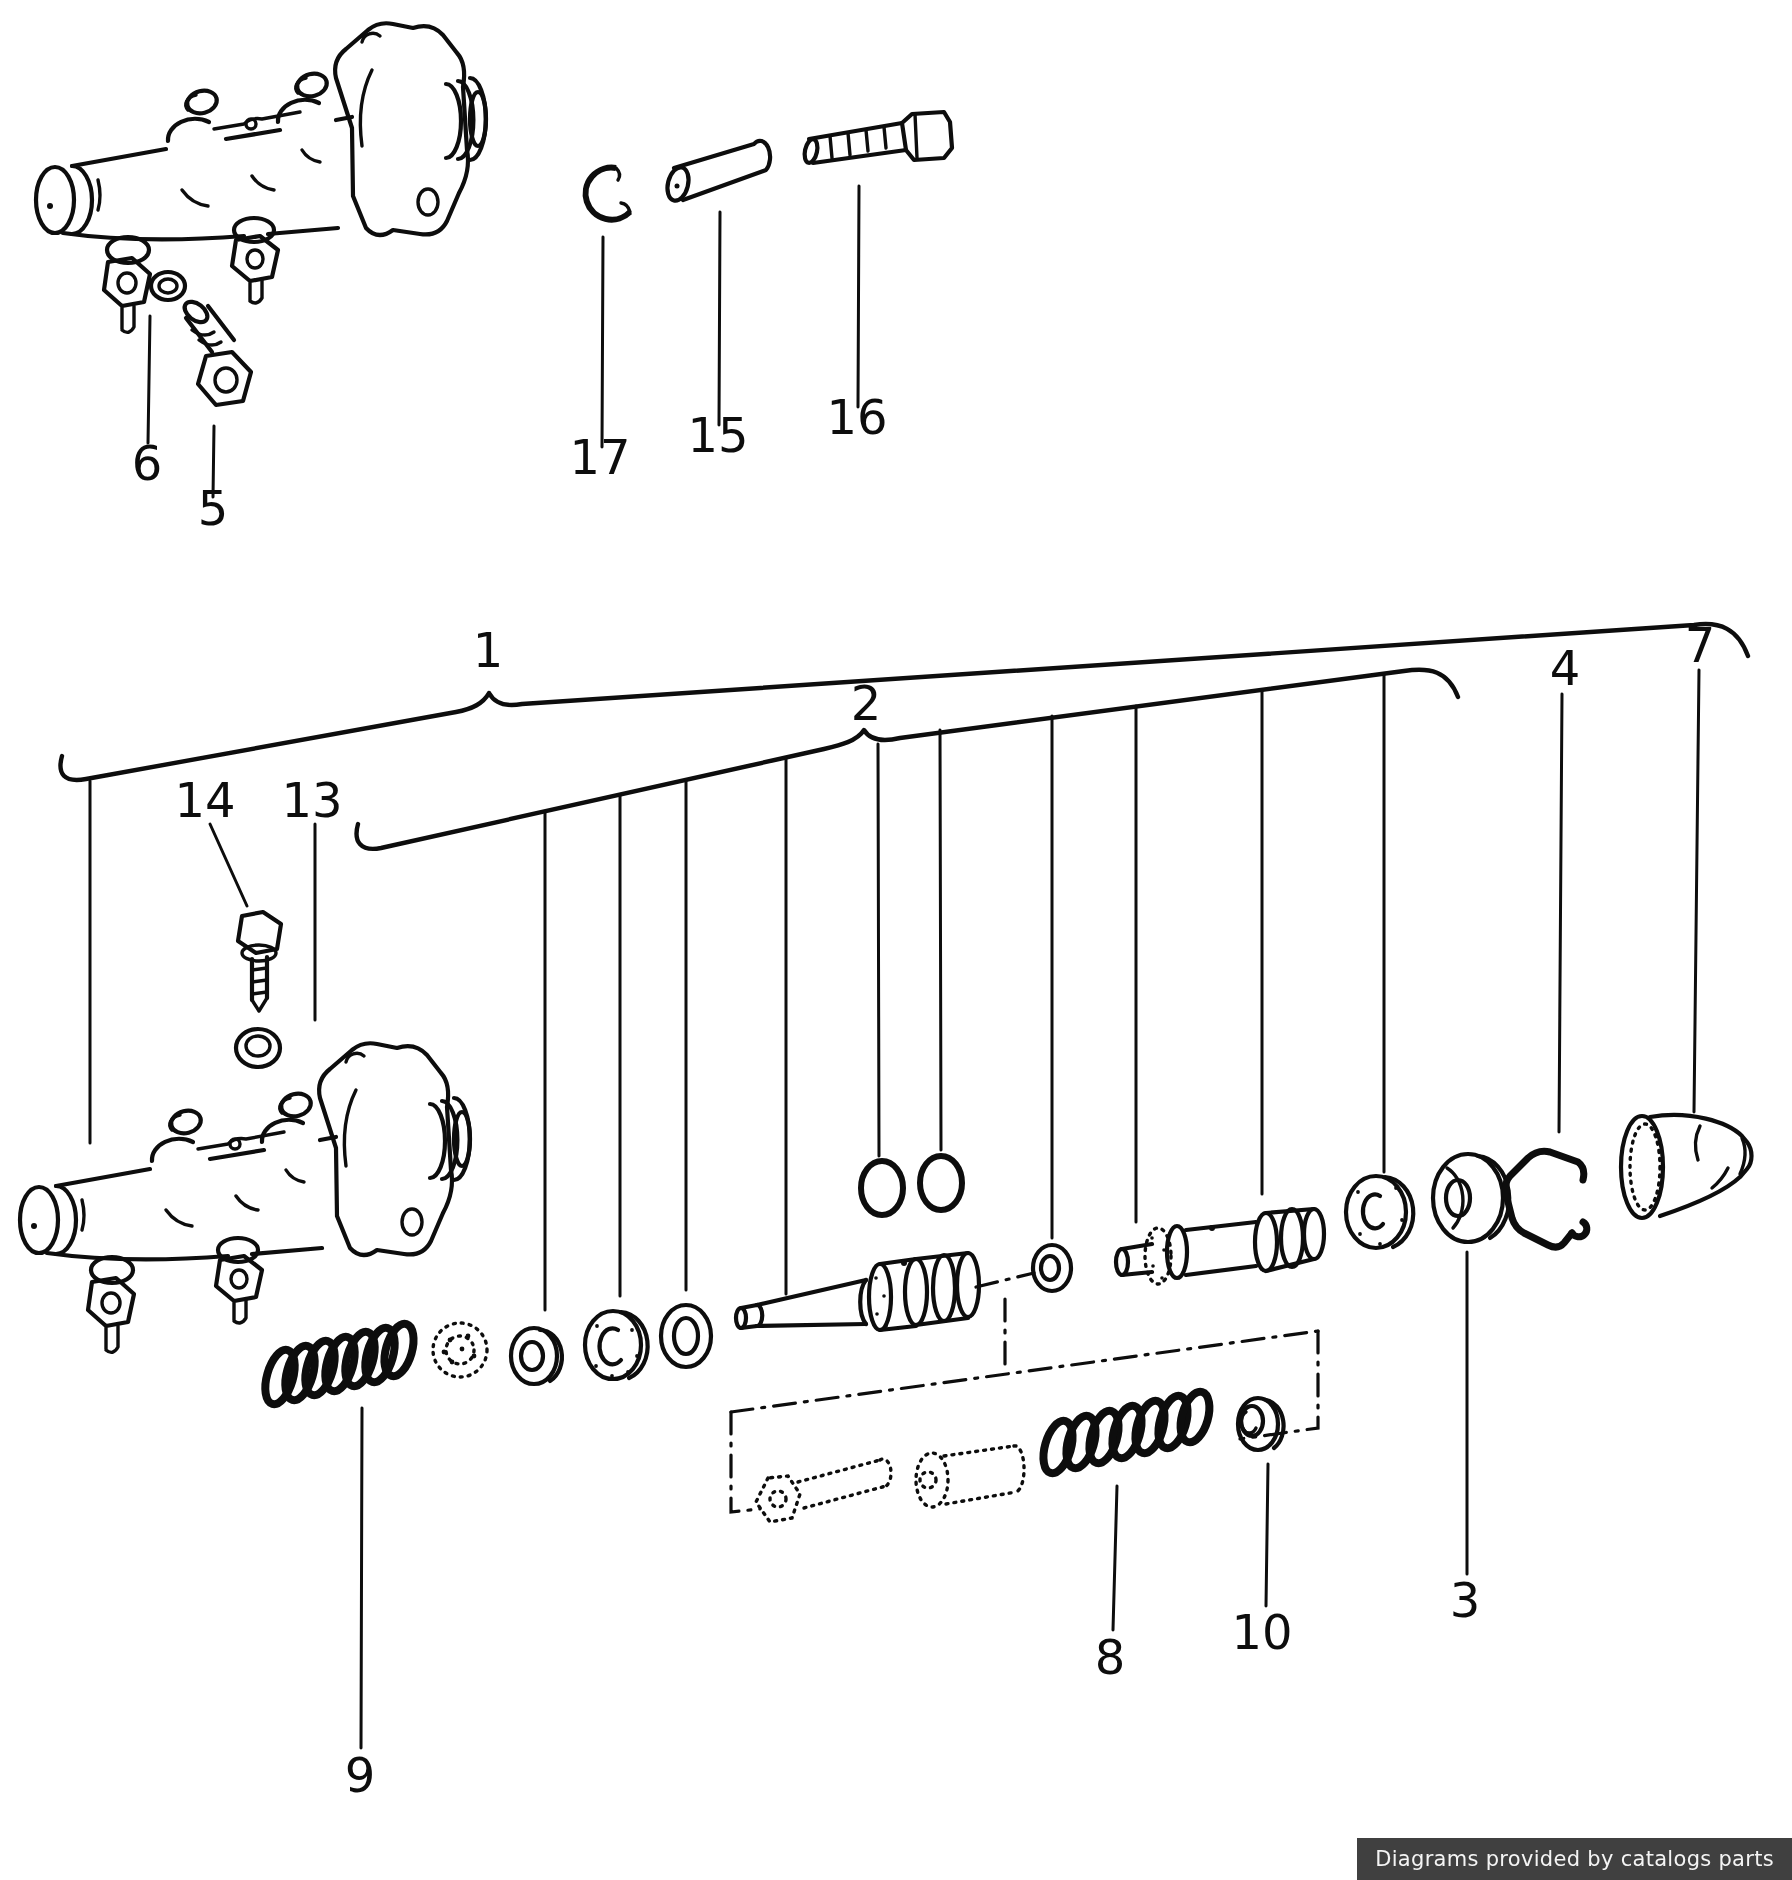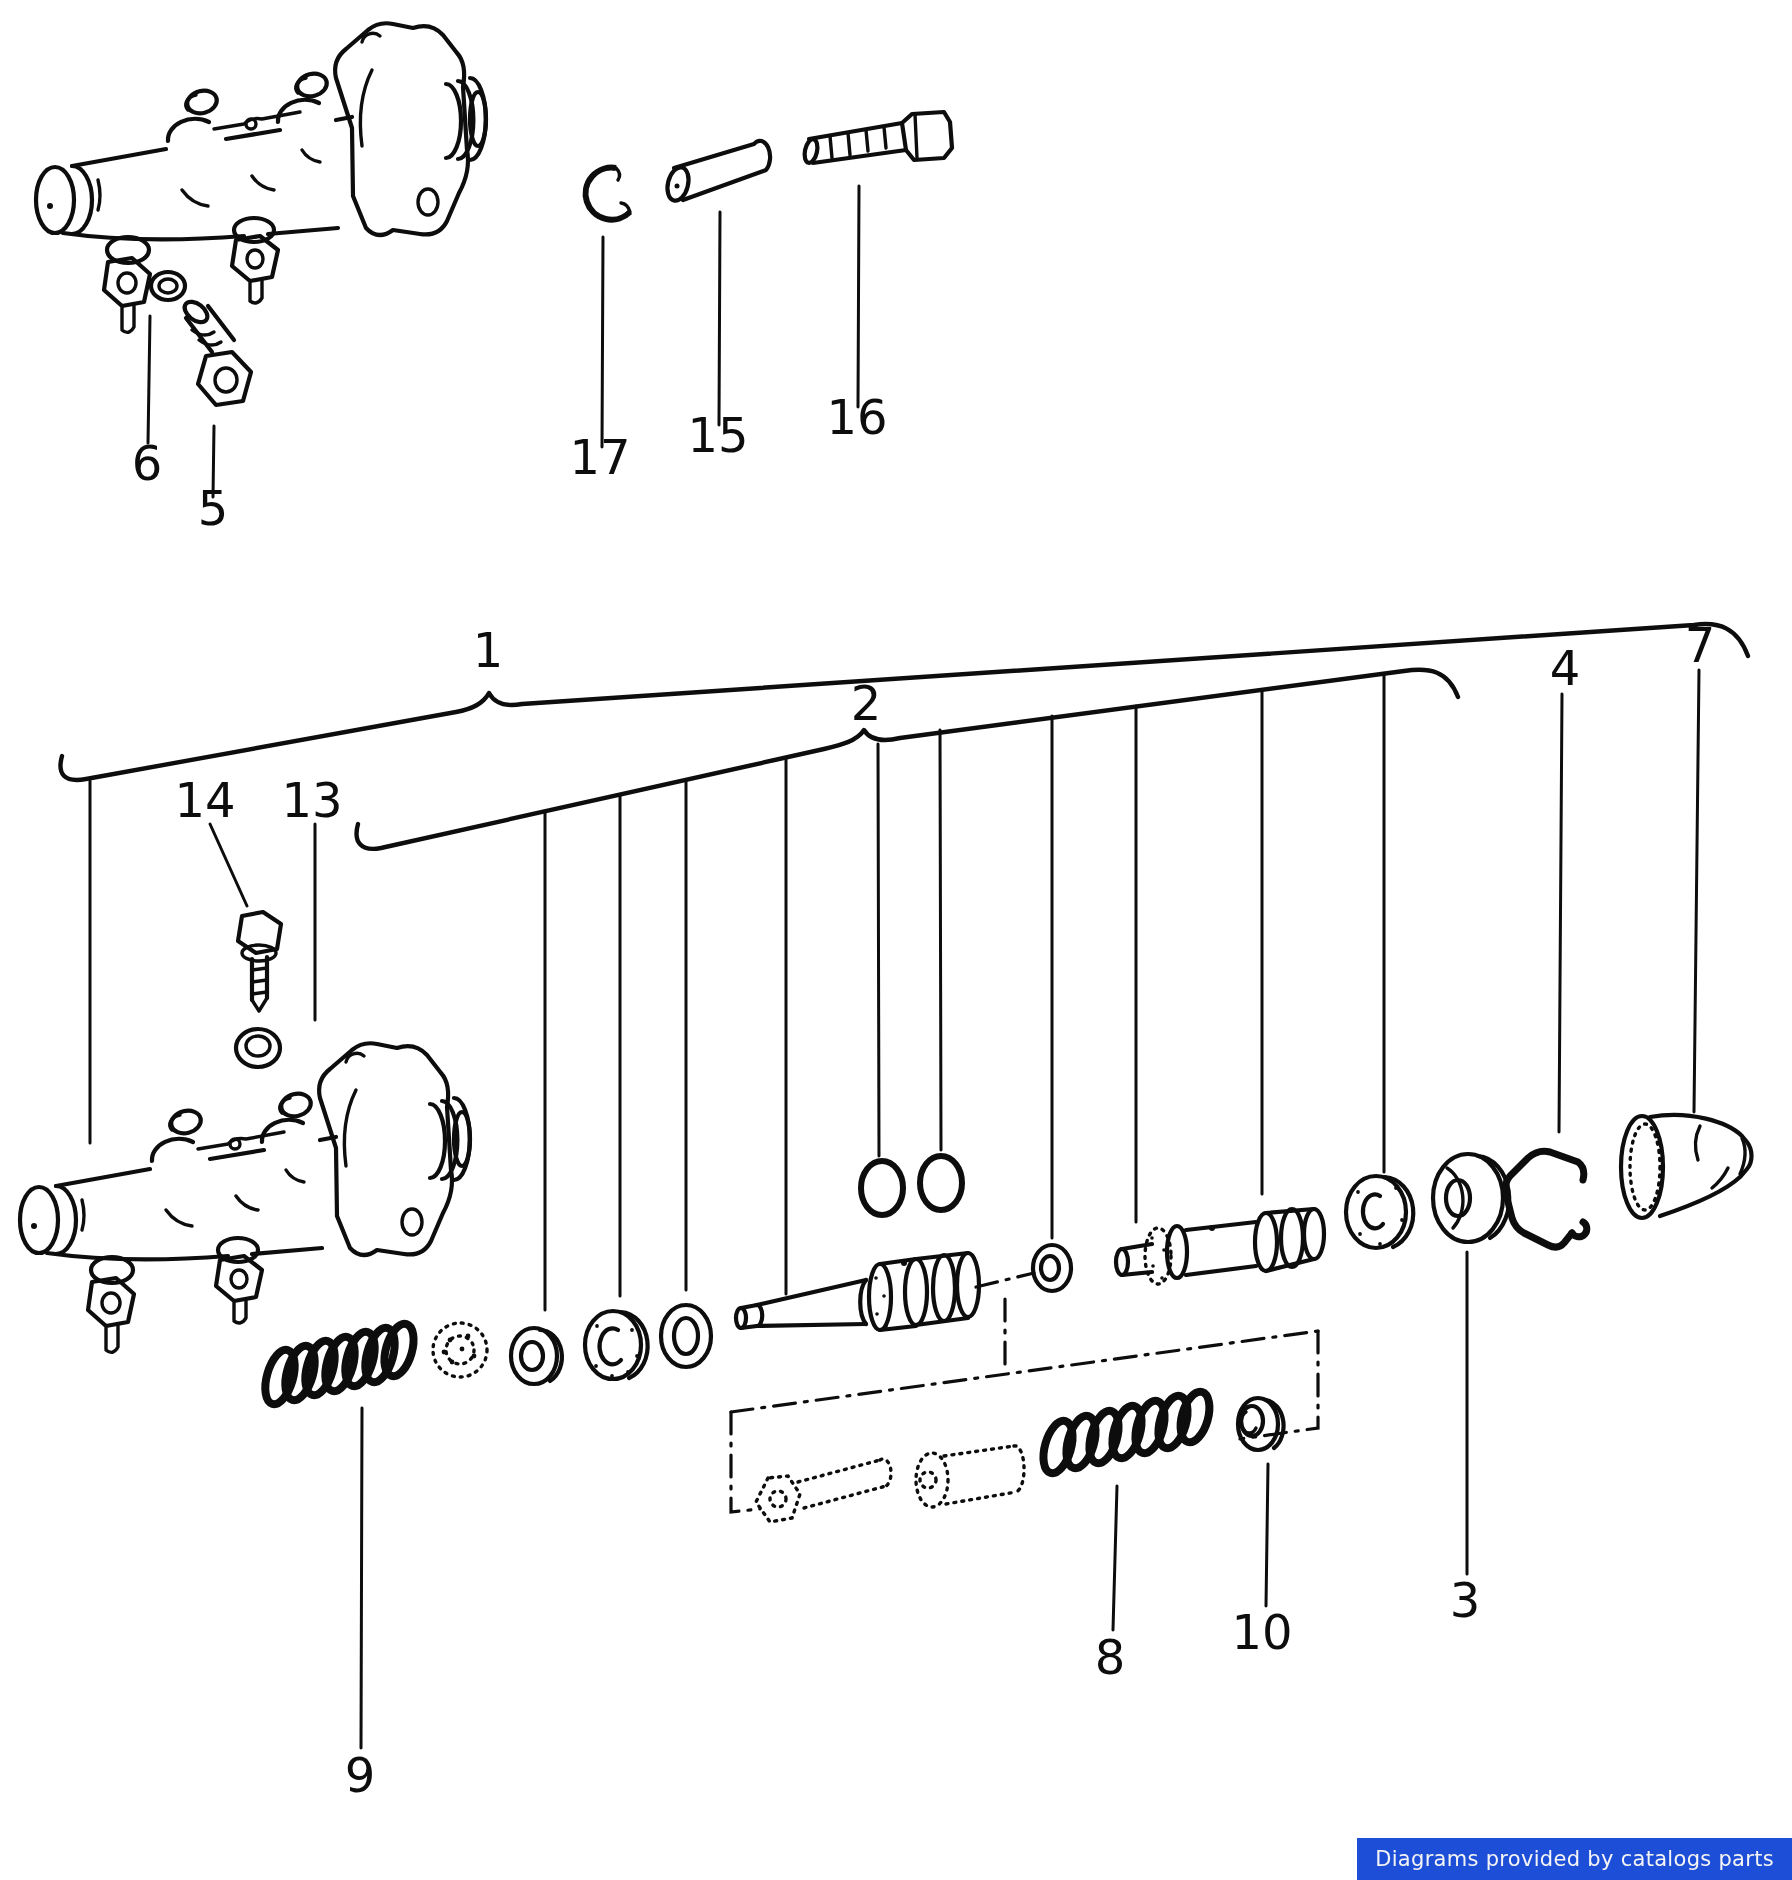--- a/index.html
+++ b/index.html
@@ -339,16 +339,16 @@
         <text x="360" y="1792" class="callout">9</text>
         <text x="1262" y="1649" class="callout">10</text>
         <text x="312" y="817" class="callout">13</text>
         <text x="205" y="817" class="callout">14</text>
         <text x="718" y="452" class="callout">15</text>
         <text x="857" y="434" class="callout">16</text>
         <text x="600" y="474" class="callout">17</text>
       </g>
 </svg>
 
-<div class="watermark" style="background: #1d4ed8; color: rgb(244, 244, 244);">
+<div class="watermark" style="background: #404040; color: rgb(244, 244, 244);">
   <span>Diagrams provided by catalogs parts</span>
 </div>
 </div>
 
 </body></html>

